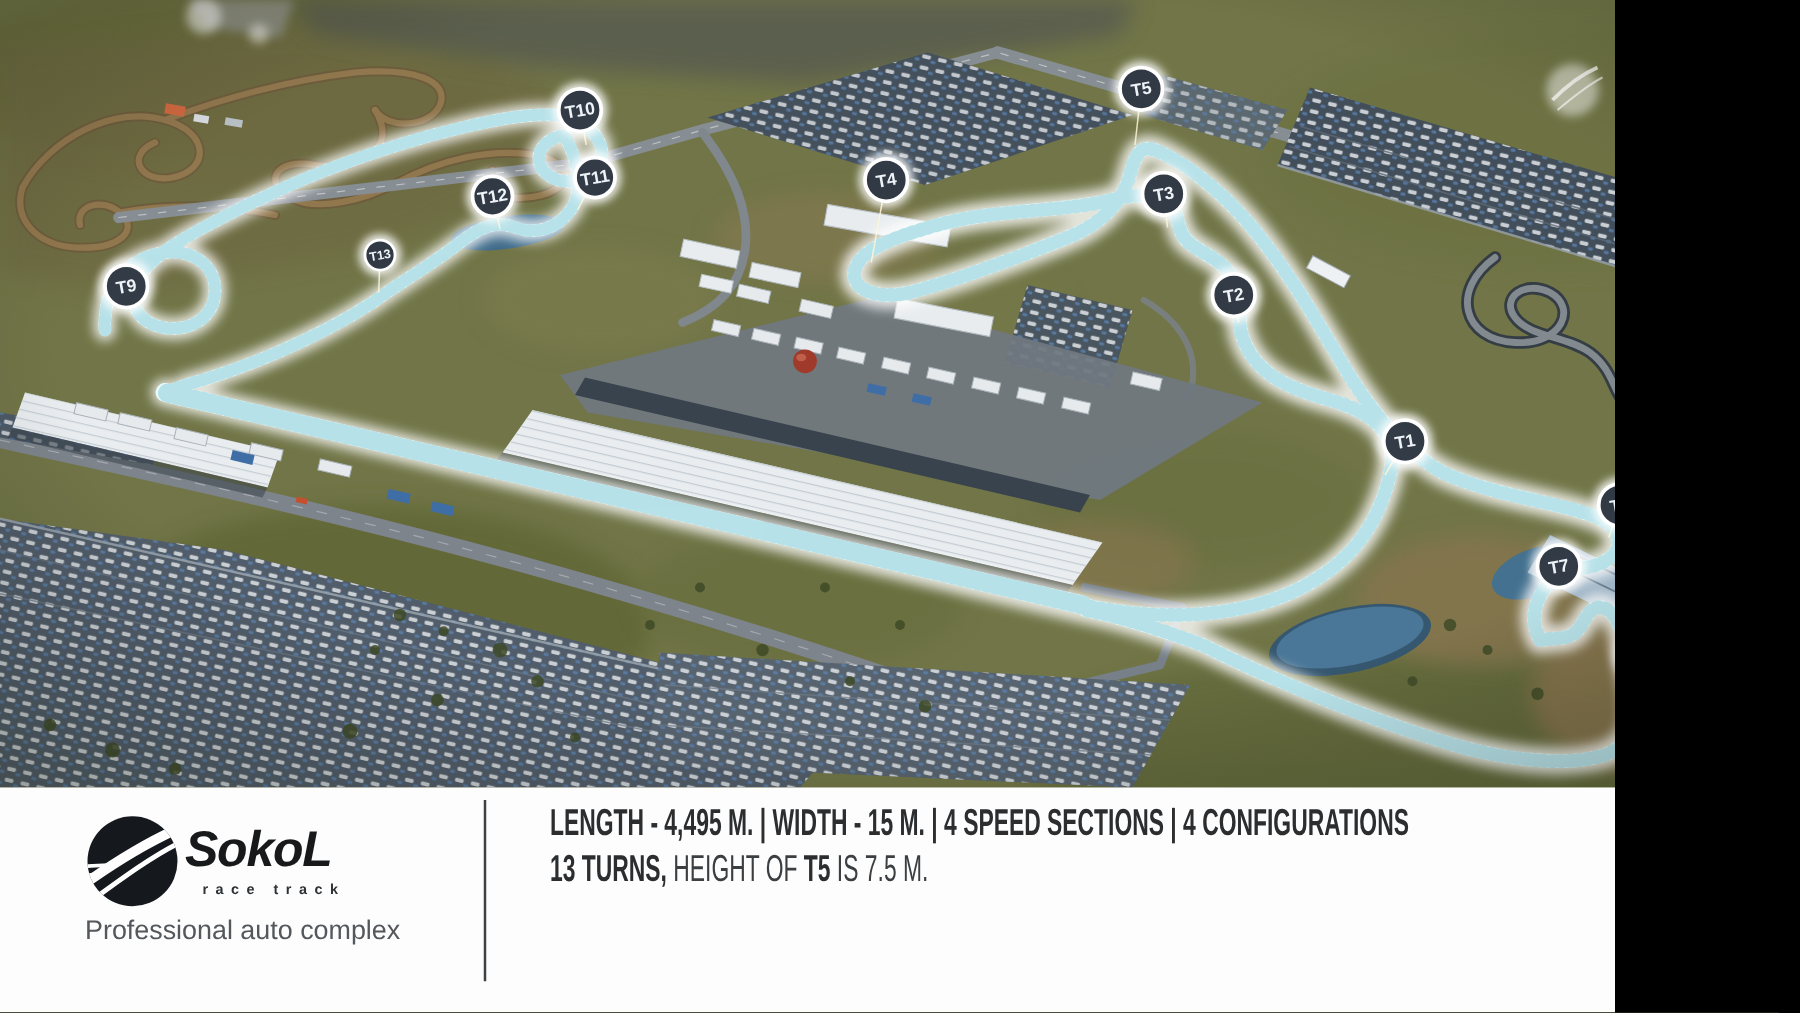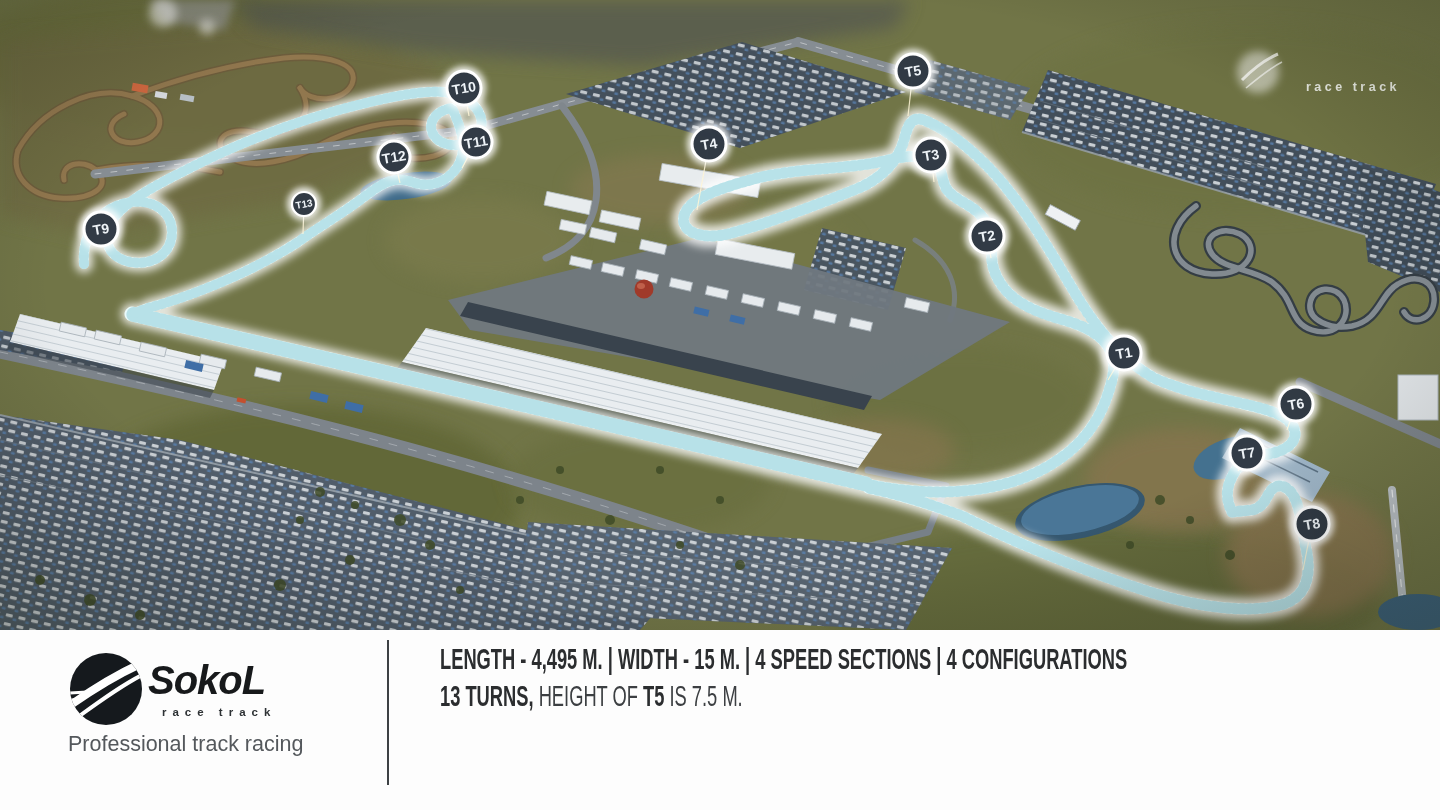--- a/index.html
+++ b/index.html
@@ -1,16 +1,16 @@
 <!DOCTYPE html>
 <html><head>
 <meta charset="utf-8">
 <style>
   html,body{margin:0;padding:0;background:#000;}
-  .stage{position:relative;width:1440px;height:810px;overflow:hidden;background:#717547;
+  .stage{position:relative;width:1292px;height:810px;overflow:hidden;background:#717547;
          font-family:"Liberation Sans",sans-serif;}
   .scene{position:absolute;left:0;top:0;width:1440px;height:630px;display:block;}
   
   .footer{position:absolute;left:0;top:630px;width:1440px;height:180px;background:#fdfdfd;}
   .logo-svg{position:absolute;left:64px;top:16px;}
   .brand-name{position:absolute;left:148px;top:28px;font-size:40px;font-weight:700;font-style:italic;
               color:#17191b;letter-spacing:-1px;}
   .brand-sub{position:absolute;left:162px;top:76px;font-size:11.5px;font-weight:700;color:#2e3235;
              letter-spacing:6px;}
   .tagline{position:absolute;left:68px;top:102px;font-size:21.5px;line-height:1.2;color:#54585c;}
@@ -385,21 +385,21 @@
     <g clip-path="url(#lc)" stroke="#ffffff" fill="none" stroke-linecap="round">
       <path d="M 8 58 C 28 44 50 30 76 18" stroke-width="8"></path>
       <path d="M 14 71 C 36 55 58 39 80 28" stroke-width="4"></path>
       <path d="M 4 47 L 23 46" stroke-width="3"></path>
       <path d="M 2 54 L 18 52" stroke-width="1.6"></path>
     </g>
   </svg>
   <div class="brand-name">SokoL</div>
   <div class="brand-sub">race track</div>
   <div class="tagline">
-    <span>Professional track racing</span><br>
+    <span>Professional auto complex</span><br>
   </div>
   <div class="vrule"></div>
   <div class="stats">
     <div class="sline l1">LENGTH - 4,495 M. | WIDTH - 15 M. | 4 SPEED SECTIONS | 4 CONFIGURATIONS</div>
     <div class="sline l2"><span>13 TURNS,</span><span class="lt"> HEIGHT OF </span><span>T5</span><span class="lt"> IS 7.5 M.</span></div>
   </div>
 </div>
 
 </div>
 

